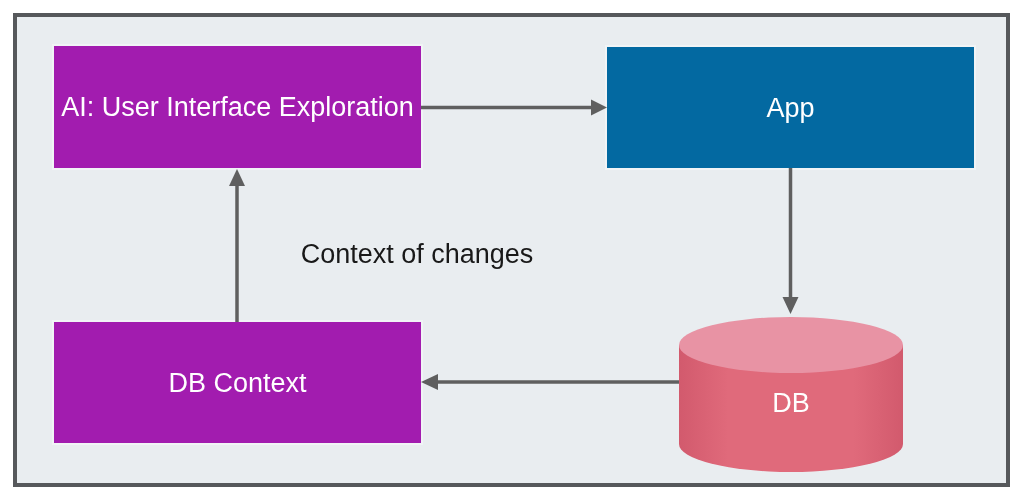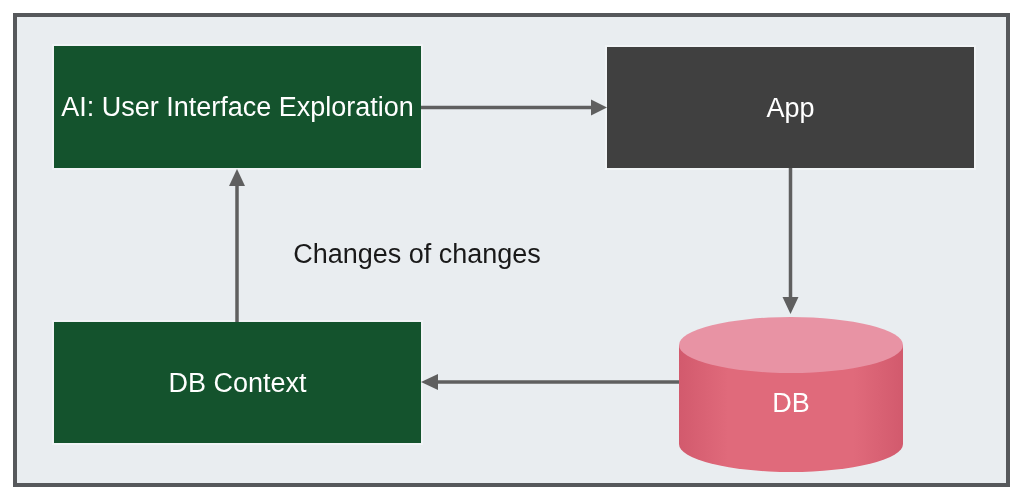--- a/index.html
+++ b/index.html
@@ -24,22 +24,22 @@
   }
   .node {
     position: absolute;
     display: flex; align-items: center; justify-content: center;
     text-align: center;
     color: #ffffff;
     font-size: 27px;
     line-height: 38px;
     box-shadow: 0 0 0 2px rgba(255,255,255,0.38);
   }
-  .node.purple { background: #14532d; }
-  .node.rose   { background: #404040; }
+  .node.purple { background: #a21caf; }
+  .node.rose   { background: #0369a1; }
   .node-ai         { left: 54px;  top: 46px;  width: 367px; height: 122px; }
   .node-app        { left: 607px; top: 47px;  width: 367px; height: 121px; }
   .node-db-changes { left: 54px;  top: 322px; width: 367px; height: 121px; }
 
   
   .cylinder { position: absolute; left: 679px; top: 317px; width: 224px; height: 139px; }
   .cyl-top {
     position: absolute; left: 0; top: 0;
     width: 224px; height: 56px;
     border-radius: 50%;
@@ -120,15 +120,15 @@
     <g stroke="#5f5f5f" stroke-width="3.5" fill="#5f5f5f">
       <line x1="679" y1="382" x2="437" y2="382"></line>
       <polygon points="438,374 438,390 421,382" stroke="none"></polygon>
     </g>
     <g stroke="#5f5f5f" stroke-width="3.5" fill="#5f5f5f">
       <line x1="237" y1="322" x2="237" y2="185"></line>
       <polygon points="229,186 245,186 237,169" stroke="none"></polygon>
     </g>
   </svg>
 
-  <div class="edge-label">Changes of changes</div>
+  <div class="edge-label">Context of changes</div>
 
 </div>
 
 </body></html>

